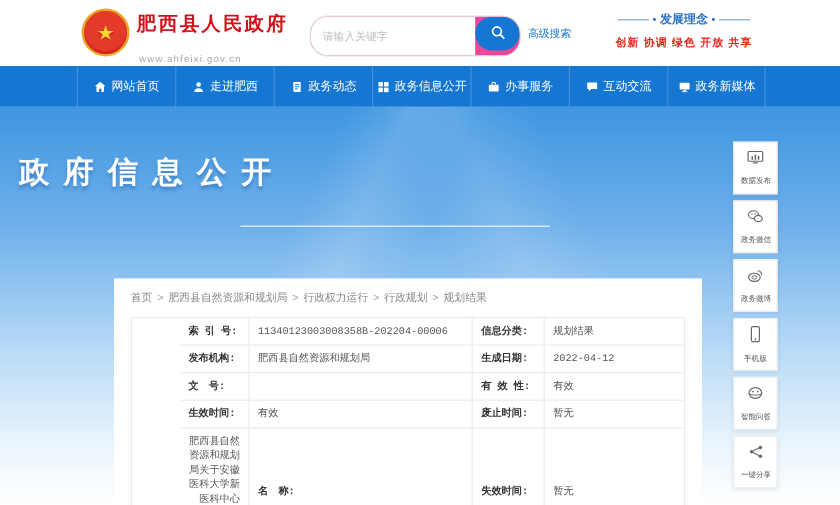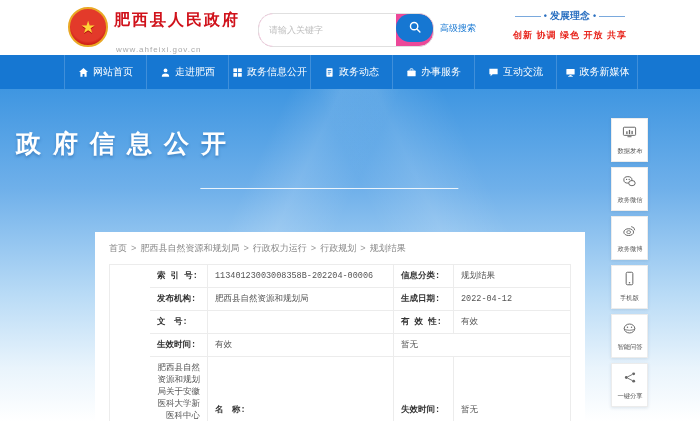--- a/index.html
+++ b/index.html
@@ -127,38 +127,38 @@
           <svg width="11" height="11" viewBox="0 0 16 16">
             <circle cx="8" cy="5" r="2.8" fill="#fff"></circle>
             <path d="M2.6 14 a5.4 4.6 0 0 1 10.8 0 Z" fill="#fff"></path>
           </svg>
         </span>
       <span>走进肥西</span>
     </div>
     <div class="nav-item">
       <span class="ic">
           <svg width="11" height="11" viewBox="0 0 16 16">
+            <rect x="3.5" y="1.8" width="9" height="12.4" rx="1" fill="#fff"></rect>
+            <rect x="5.5" y="4.4" width="5" height="1.2" fill="#1677d2"></rect>
+            <rect x="5.5" y="7" width="5" height="1.2" fill="#1677d2"></rect>
+            <rect x="5.5" y="9.6" width="3.4" height="1.2" fill="#1677d2"></rect>
+          </svg>
+        </span>
+      <span>政务动态</span>
+    </div>
+    <div class="nav-item">
+      <span class="ic">
+          <svg width="11" height="11" viewBox="0 0 16 16">
             <rect x="2" y="2" width="5.4" height="5.4" fill="#fff"></rect>
             <rect x="8.8" y="2" width="5.4" height="5.4" fill="#fff"></rect>
             <rect x="2" y="8.8" width="5.4" height="5.4" fill="#fff"></rect>
             <rect x="8.8" y="8.8" width="5.4" height="5.4" fill="#fff"></rect>
           </svg>
         </span>
       <span>政务信息公开</span>
-    </div>
-    <div class="nav-item">
-      <span class="ic">
-          <svg width="11" height="11" viewBox="0 0 16 16">
-            <rect x="3.5" y="1.8" width="9" height="12.4" rx="1" fill="#fff"></rect>
-            <rect x="5.5" y="4.4" width="5" height="1.2" fill="#1677d2"></rect>
-            <rect x="5.5" y="7" width="5" height="1.2" fill="#1677d2"></rect>
-            <rect x="5.5" y="9.6" width="3.4" height="1.2" fill="#1677d2"></rect>
-          </svg>
-        </span>
-      <span>政务动态</span>
     </div>
     <div class="nav-item">
       <span class="ic">
           <svg width="11" height="11" viewBox="0 0 16 16">
             <rect x="2" y="5.2" width="12" height="8.4" rx="1" fill="#fff"></rect>
             <path d="M6 5 V3.4 a.8.8 0 0 1 .8-.8 h2.4 a.8.8 0 0 1 .8.8 V5" fill="none" stroke="#fff" stroke-width="1.3"></path>
           </svg>
         </span>
       <span>办事服务</span>
     </div>
@@ -264,20 +264,21 @@
       </div>
       <div class="mrow">
         <div class="mcell mlabel">文　号:</div>
         <div class="mcell mval"></div>
         <div class="mcell mlabel">有 效 性:</div>
         <div class="mcell">有效</div>
       </div>
       <div class="mrow">
         <div class="mcell mlabel">生效时间:</div>
         <div class="mcell mval">有效</div>
+        <div class="mcell mlabel">废止时间:</div>
         <div class="mcell">暂无</div>
       </div>
       <div class="mrow">
         <div class="mcell mval">肥西县自然资源和规划局关于安徽医科大学新医科中心(新校区)项目批后公布 (二)</div>
         <div class="mcell mlabel">名　称:</div>
         <div class="mcell mlabel">失效时间:</div>
         <div class="mcell">暂无</div>
       </div>
       <div class="mrow">
         <div class="mcell mlabel">关 键 词:</div>

